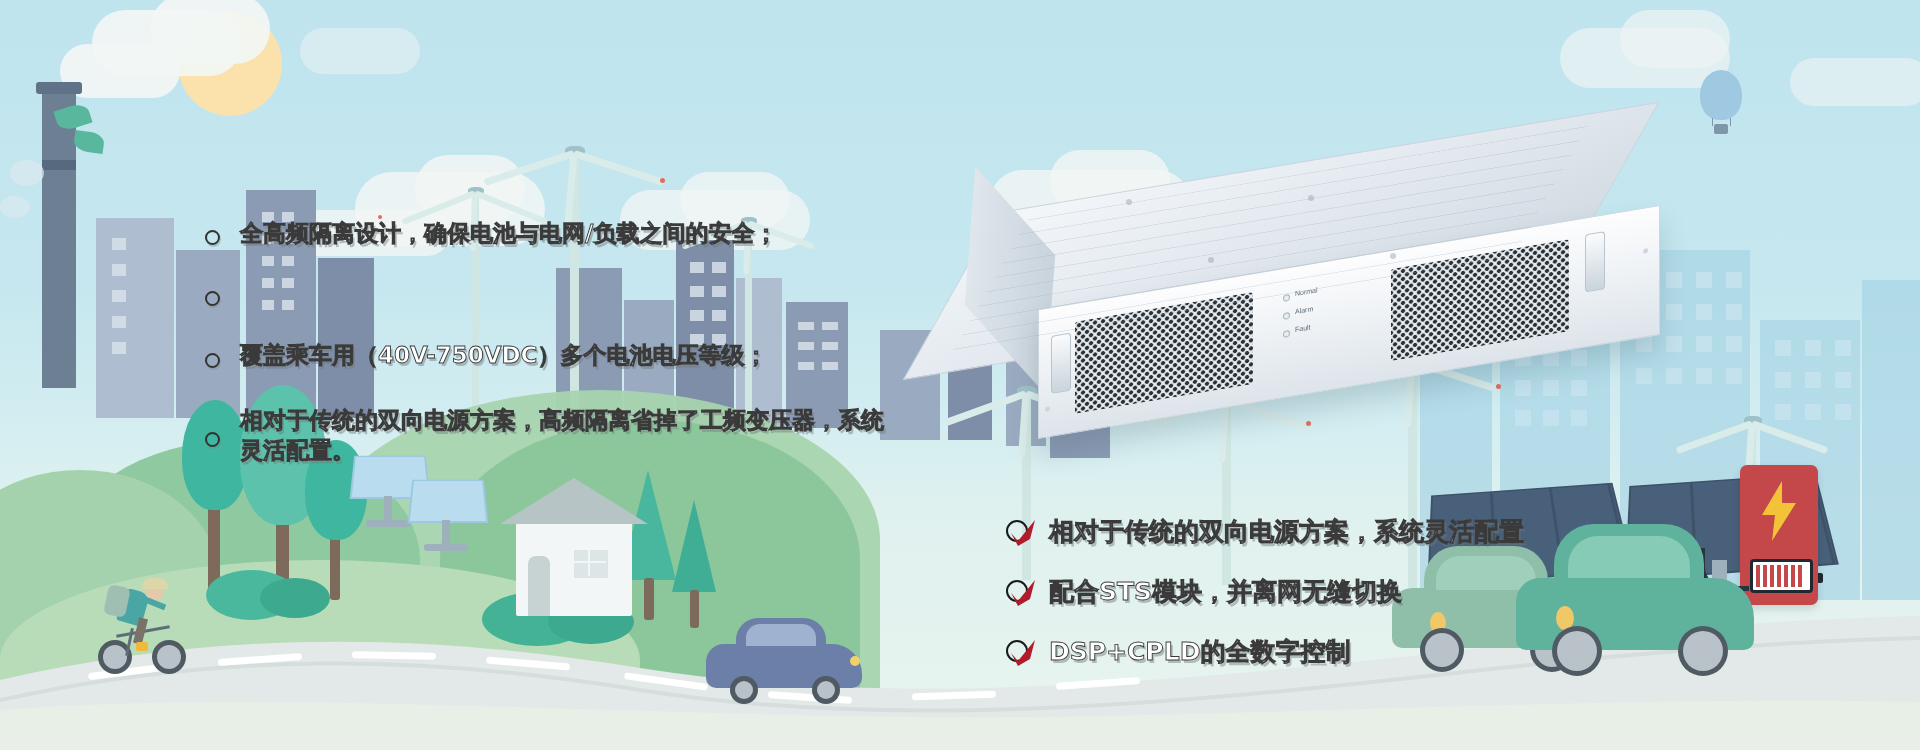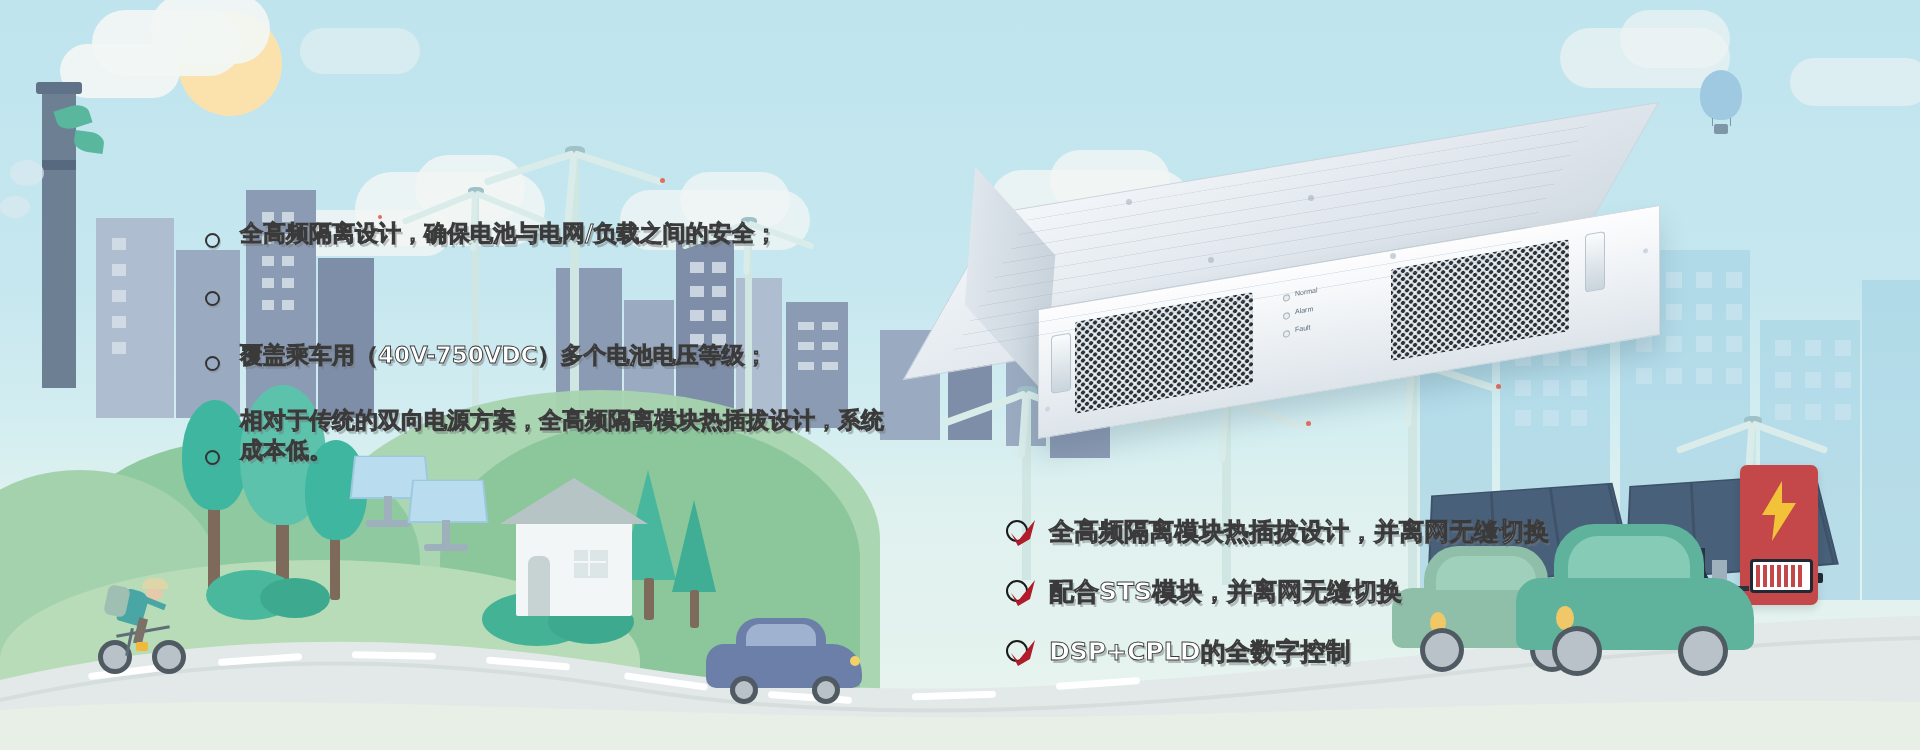--- a/index.html
+++ b/index.html
@@ -59,21 +59,21 @@
   #title{
     position:absolute;left:210px;top:66px;white-space:nowrap;
     font-size:62px;font-weight:bold;letter-spacing:1px;color:#ffffff;
     font-family:"DejaVu Sans","Liberation Sans",sans-serif;
     -webkit-text-stroke:2px #3f3f3f;
     text-shadow:4px 5px 0 rgba(90,100,105,.45);
   }
 
   
   #bullets{position:absolute;left:205px;top:218px;width:720px;}
-  .bullet{display:flex;align-items:flex-end;margin-bottom:34px;}
+  .bullet{display:flex;align-items:center;margin-bottom:34px;}
   .bullet .dot{
     width:11px;height:11px;border-radius:50%;border:2.5px solid #333;
     background:transparent;flex:0 0 auto;margin-top:9px;margin-right:20px;
     box-shadow:1px 2px 0 rgba(120,130,135,.35);
   }
   .bullet .btxt{
     font-size:23px;font-weight:bold;color:#fff;line-height:1.32;
     font-family:"DejaVu Sans","Liberation Sans",sans-serif;
     -webkit-text-stroke:0.9px #3a3a3a;
     text-shadow:2px 3px 0 rgba(110,120,125,.45);
@@ -440,33 +440,33 @@
     </div>
     <div class="bullet">
       <span class="dot"></span>
     </div>
     <div class="bullet">
       <span class="dot"></span>
       <span class="btxt">覆盖乘车用（40V-750VDC）多个电池电压等级；</span>
     </div>
     <div class="bullet" style="width:690px;">
       <span class="dot"></span>
-      <span class="btxt">相对于传统的双向电源方案，全高频隔离模块热插拔设计，系统成本低。</span>
+      <span class="btxt">相对于传统的双向电源方案，高频隔离省掉了工频变压器，系统灵活配置。</span>
     </div>
   </div>
 
   <div id="checklist">
     <div class="chk-row">
       <span class="chk-icon">
         <span class="ring"></span>
         <svg class="tick" viewBox="0 0 30 28">
             <path d="M4,14 L11,22 L28,1 L23,20 L11,27 Z" fill="#b11b2a"></path>
           </svg>
       </span>
-      <span class="chk-txt">全高频隔离模块热插拔设计，并离网无缝切换</span>
+      <span class="chk-txt">相对于传统的双向电源方案，系统灵活配置</span>
     </div>
     <div class="chk-row">
       <span class="chk-icon">
         <span class="ring"></span>
         <svg class="tick" viewBox="0 0 30 28">
             <path d="M4,14 L11,22 L28,1 L23,20 L11,27 Z" fill="#b11b2a"></path>
           </svg>
       </span>
       <span class="chk-txt">配合STS模块，并离网无缝切换</span>
     </div>

